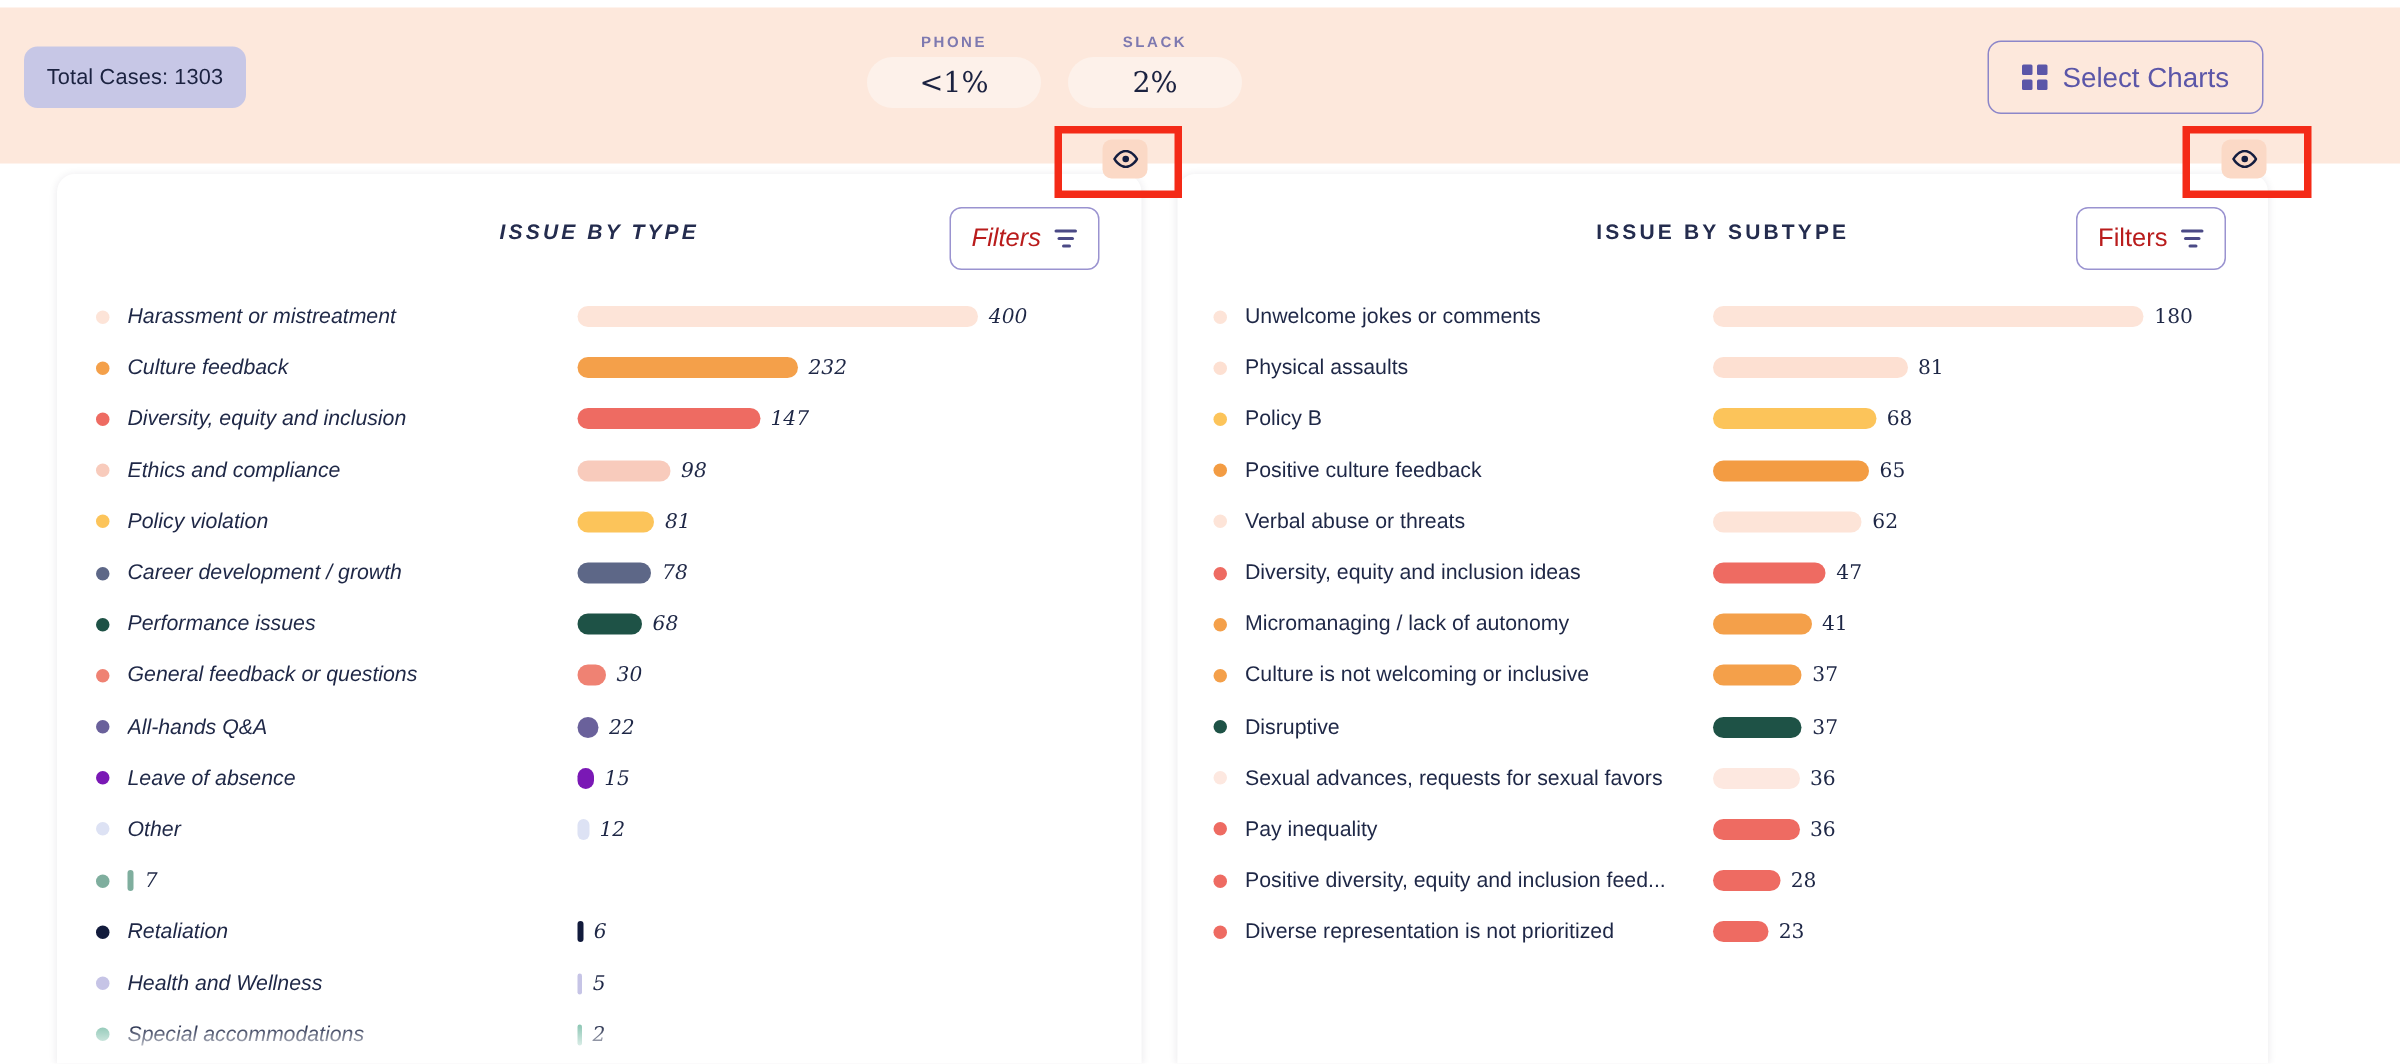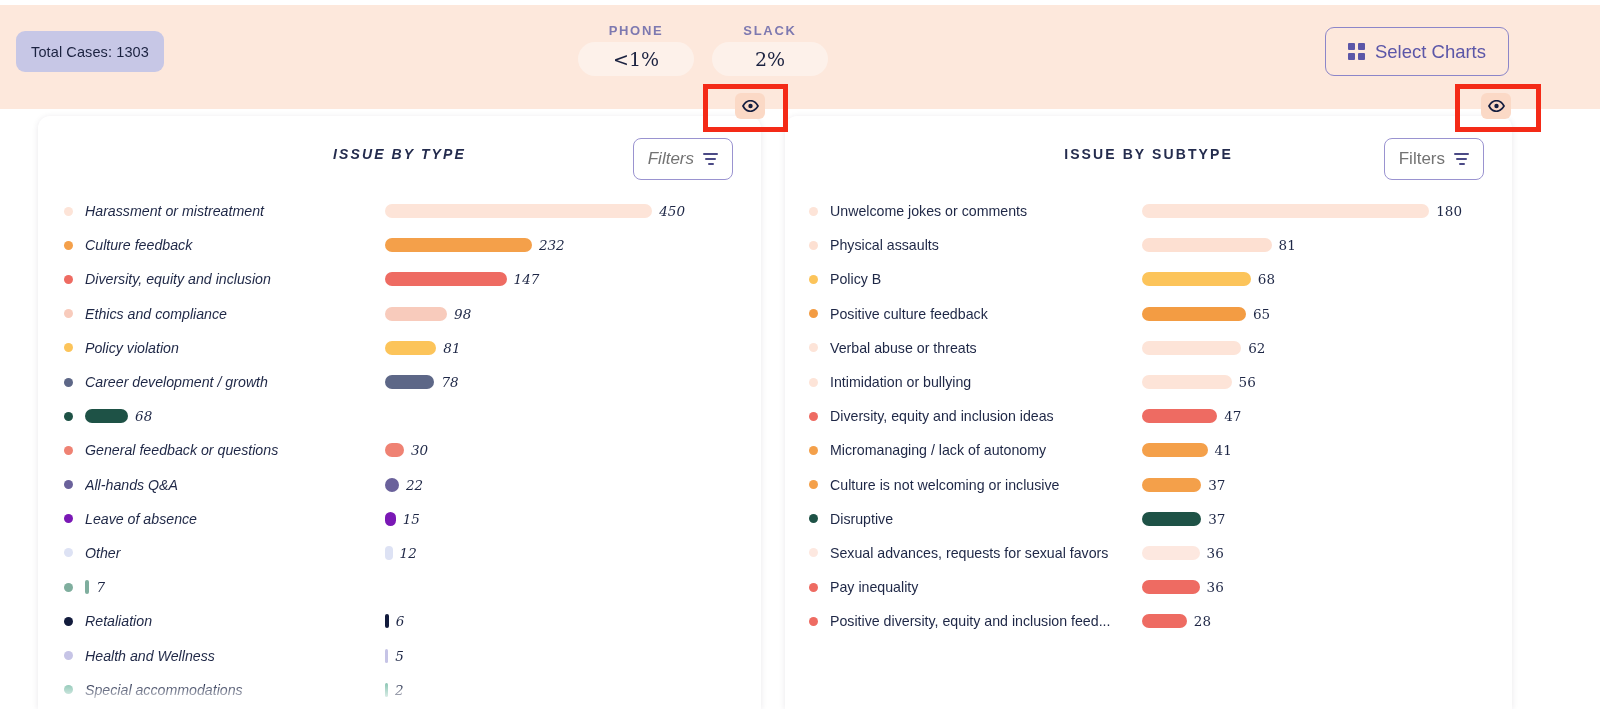--- a/index.html
+++ b/index.html
@@ -23,21 +23,21 @@
     width: 148px; height: 41px;
     background: #c7c7e6; border-radius: 9px;
     display: flex; align-items: center; justify-content: center;
     color: #1b2240; font-size: 14.5px; letter-spacing: .1px;
   }
 
   
   .stats { position: absolute; left: 578px; top: 18px; display: flex; gap: 18px; }
   .stat { width: 116px; display: flex; flex-direction: column; align-items: center; }
   .stat-label {
-    font-size: 13px; letter-spacing: 1.7px; font-weight: 700;
+    font-size: 10px; letter-spacing: 1.7px; font-weight: 700;
     color: #7e79b0; margin-bottom: 4px;
   }
   .stat-pill {
     width: 116px; height: 34px; border-radius: 17px;
     background: #fdf1ea;
     display: flex; align-items: center; justify-content: center;
     font-family: "DejaVu Serif", serif;
     font-size: 19px; color: #1b2240;
   }
 
@@ -81,21 +81,21 @@
   .card-title {
     position: absolute; top: 30px; left: 0; width: 100%;
     text-align: center;
     font-size: 14px; font-weight: 700; letter-spacing: 2.1px; color: #242c4e;
   }
   .filters-btn {
     position: absolute; top: 22px; right: 28px;
     height: 42px; min-width: 96px; padding: 0 14px;
     border: 1.3px solid #9a93d0; border-radius: 8px; background: #fff;
     display: flex; align-items: center; justify-content: flex-start; gap: 9px;
-    color: #737373; font-size: 17px; cursor: pointer;
+    color: #b91c1c; font-size: 17px; cursor: pointer;
   }
   .filter-icon { display: flex; flex-direction: column; gap: 2.5px; align-items: center; }
   .filter-icon i { display:block; height:2.4px; background:#4b4a86; border-radius:2px; }
   .filter-icon i:nth-child(1){ width:15px; }
   .filter-icon i:nth-child(2){ width:11px; }
   .filter-icon i:nth-child(3){ width:6px; }
 
   
   .rows { position: relative; }
   .row { display: flex; align-items: center; height: 34.2px; }
@@ -188,21 +188,21 @@
             <i></i>
         </span>
       </div>
     </div>
     <div class="rows" id="rows-left">
         <div class="row">
           <span class="dot" style="background: rgb(253, 228, 216);"></span>
           <span class="row-label">Harassment or mistreatment</span>
           <span class="bar-wrap">
             <span class="bar" style="width: 285px; background: rgb(253, 228, 216);"></span>
-            <span class="bar-val">450</span>
+            <span class="bar-val">400</span>
           </span>
         </div>
         <div class="row">
           <span class="dot" style="background: rgb(244, 160, 74);"></span>
           <span class="row-label">Culture feedback</span>
           <span class="bar-wrap">
             <span class="bar" style="width: 146.933px; background: rgb(244, 160, 74);"></span>
             <span class="bar-val">232</span>
           </span>
         </div>
@@ -233,20 +233,21 @@
         <div class="row">
           <span class="dot" style="background: rgb(93, 103, 135);"></span>
           <span class="row-label">Career development / growth</span>
           <span class="bar-wrap">
             <span class="bar" style="width: 49.4px; background: rgb(93, 103, 135);"></span>
             <span class="bar-val">78</span>
           </span>
         </div>
         <div class="row">
           <span class="dot" style="background: rgb(30, 82, 70);"></span>
+          <span class="row-label">Performance issues</span>
           <span class="bar-wrap">
             <span class="bar" style="width: 43.0667px; background: rgb(30, 82, 70);"></span>
             <span class="bar-val">68</span>
           </span>
         </div>
         <div class="row">
           <span class="dot" style="background: rgb(239, 130, 115);"></span>
           <span class="row-label">General feedback or questions</span>
           <span class="bar-wrap">
             <span class="bar" style="width: 19px; background: rgb(239, 130, 115);"></span>
@@ -359,28 +360,20 @@
         </div>
         <div class="row">
           <span class="dot" style="background: rgb(253, 228, 216);"></span>
           <span class="row-label">Verbal abuse or threats</span>
           <span class="bar-wrap">
             <span class="bar" style="width: 99.2px; background: rgb(253, 228, 216);"></span>
             <span class="bar-val">62</span>
           </span>
         </div>
         <div class="row">
-          <span class="dot" style="background: rgb(253, 228, 216);"></span>
-          <span class="row-label">Intimidation or bullying</span>
-          <span class="bar-wrap">
-            <span class="bar" style="width: 89.6px; background: rgb(253, 228, 216);"></span>
-            <span class="bar-val">56</span>
-          </span>
-        </div>
-        <div class="row">
           <span class="dot" style="background: rgb(238, 107, 98);"></span>
           <span class="row-label">Diversity, equity and inclusion ideas</span>
           <span class="bar-wrap">
             <span class="bar" style="width: 75.2px; background: rgb(238, 107, 98);"></span>
             <span class="bar-val">47</span>
           </span>
         </div>
         <div class="row">
           <span class="dot" style="background: rgb(244, 160, 74);"></span>
           <span class="row-label">Micromanaging / lack of autonomy</span>
@@ -422,17 +415,25 @@
           </span>
         </div>
         <div class="row">
           <span class="dot" style="background: rgb(238, 107, 98);"></span>
           <span class="row-label">Positive diversity, equity and inclusion feed...</span>
           <span class="bar-wrap">
             <span class="bar" style="width: 44.8px; background: rgb(238, 107, 98);"></span>
             <span class="bar-val">28</span>
           </span>
         </div>
+        <div class="row">
+          <span class="dot" style="background: rgb(238, 107, 98);"></span>
+          <span class="row-label">Diverse representation is not prioritized</span>
+          <span class="bar-wrap">
+            <span class="bar" style="width: 36.8px; background: rgb(238, 107, 98);"></span>
+            <span class="bar-val">23</span>
+          </span>
+        </div>
       </div>
     <div class="fadeout"></div>
   </div>
 
 </div>
 
 </body></html>

